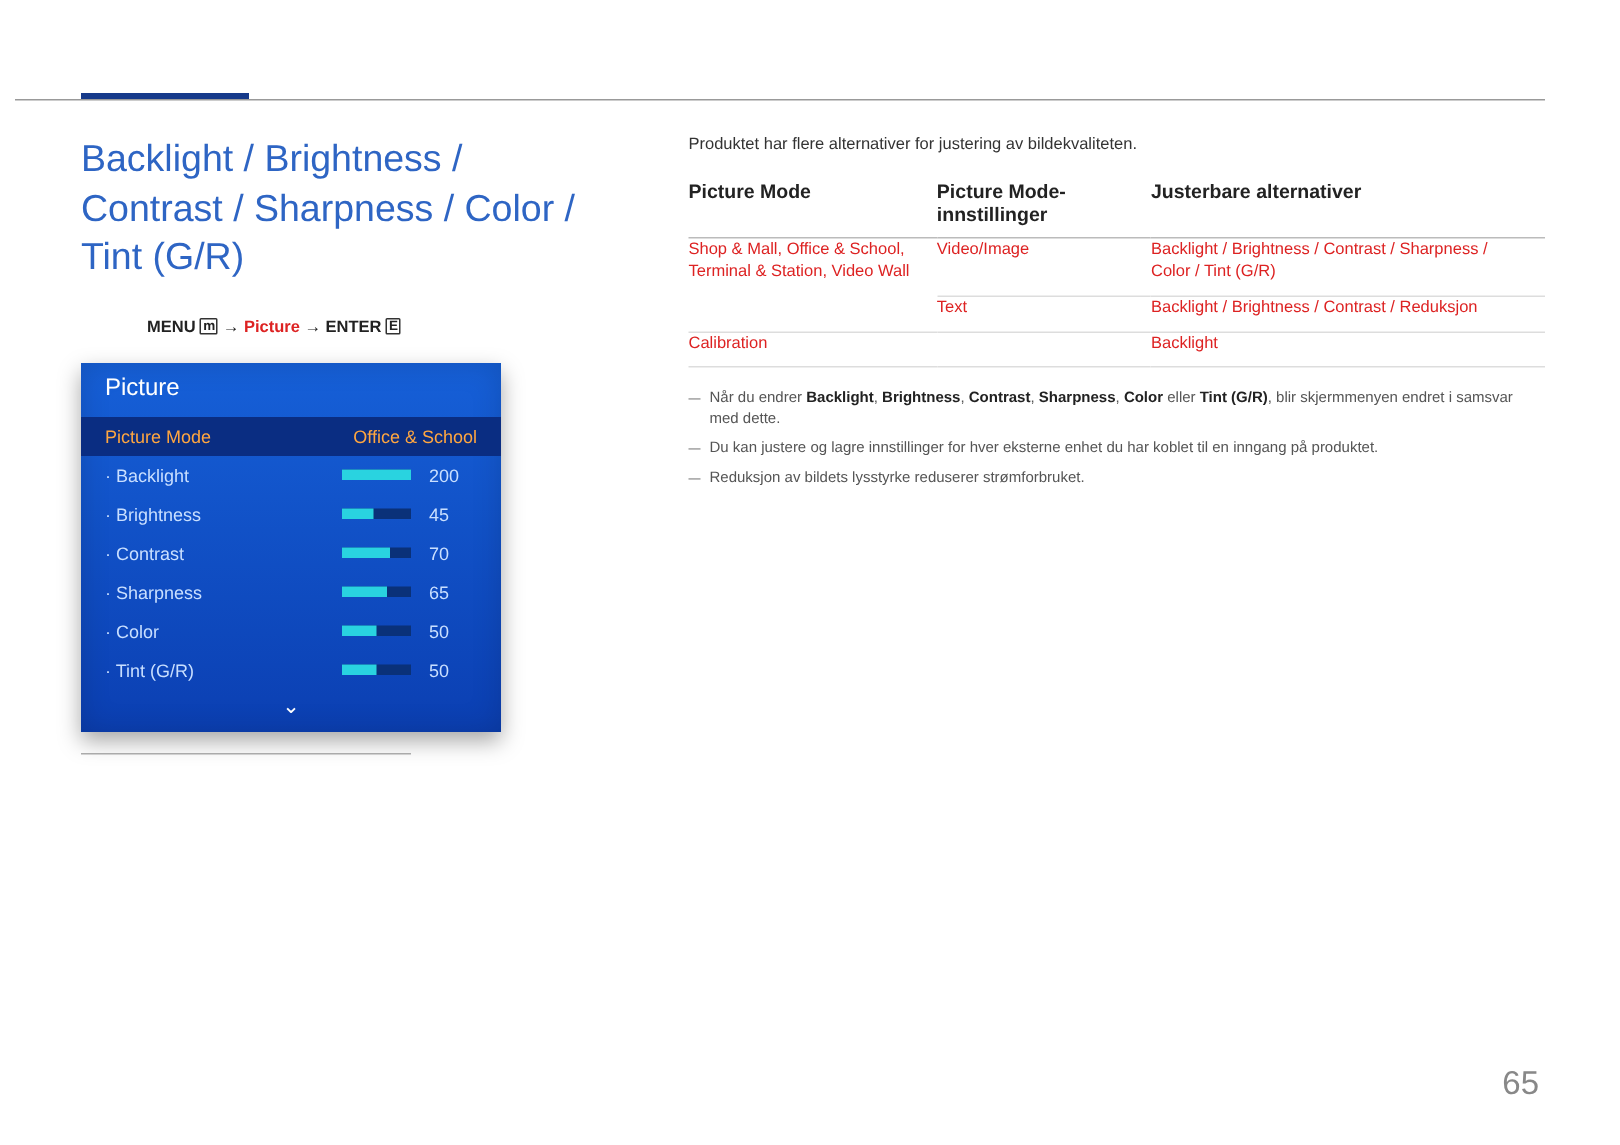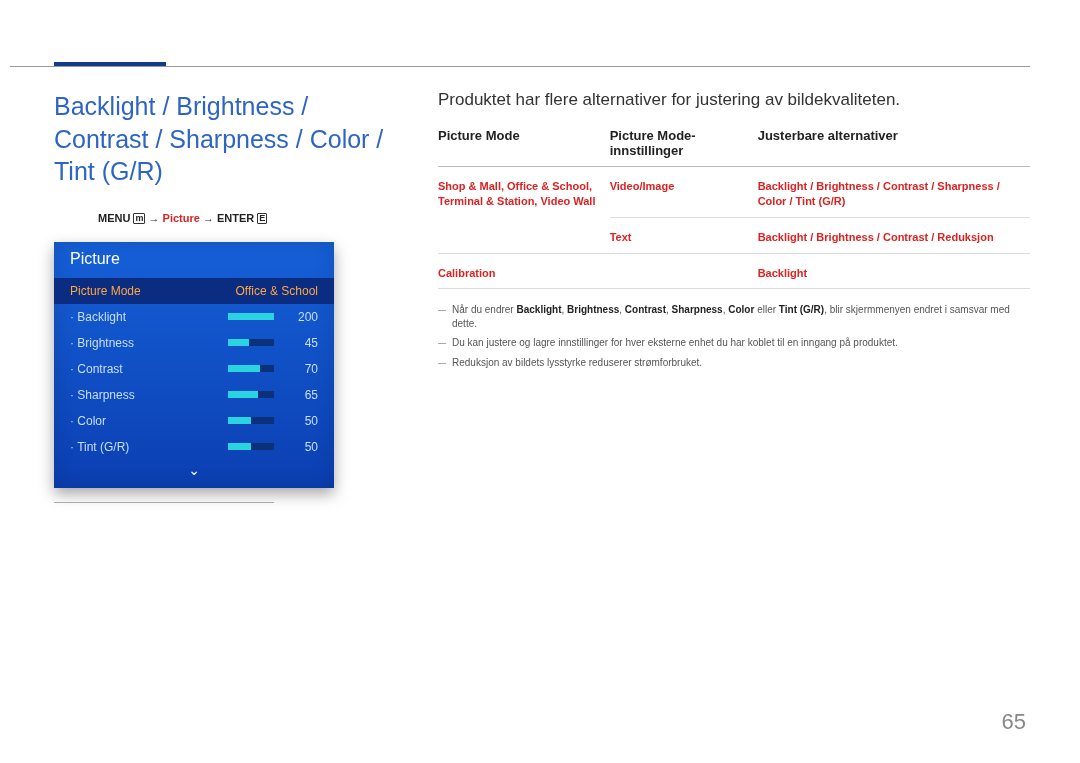--- a/index.html
+++ b/index.html
@@ -28,21 +28,21 @@
   .accentbar {
     position: absolute;
     top: 62px;
     left: 54px;
     width: 112px;
     height: 4px;
     background: #163a8a;
   }
   .cols {
     display: flex;
-    gap: 44px;
+    gap: 65px;
     margin-top: 30px;
   }
   .left {
     width: 340px;
     flex: 0 0 340px;
   }
   .right {
     flex: 1;
   }
   h1.section-title {
@@ -99,62 +99,62 @@
     width: 46px;
     height: 7px;
     background: #0a3179;
     margin-right: 12px;
     position: relative;
   }
   .bar > span {
     position: absolute; left:0; top:0; bottom:0;
     background: #29d3e0;
   }
-  .rvalue { width: 32px; text-align: right; color: #c9dfff; }
+  .rvalue { width: 32px; text-align: left; color: #c9dfff; }
   .chev {
     text-align: center;
     color: #fff;
     font-size: 14px;
     padding: 2px 0 2px 0;
   }
   .ftnote-rule {
     border: none;
     border-top: 1px solid #aaa;
     margin: 14px 0 6px 0;
     width: 220px;
   }
   .ftnote {
     font-size: 9px;
     color: #888;
   }
   .intro {
-    font-size: 17px;
+    font-size: 11px;
     color: #333;
     margin: 0 0 18px 0;
   }
   .table {
     width: 100%;
     font-size: 11px;
     border-collapse: collapse;
     table-layout: fixed;
   }
   .table th {
     text-align: left;
     font-size: 13px;
     font-weight: bold;
     color: #222;
     padding: 0 10px 8px 0;
     border-bottom: 1px solid #bbb;
     vertical-align: top;
   }
   .table td {
-    padding: 12px 10px 8px 0;
+    padding: 0 10px 8px 0;
     border-bottom: 1px solid #ddd;
     color: #d22;
-    font-weight: bold;
+    font-weight: normal;
     vertical-align: top;
     line-height: 1.35;
   }
   .notes {
     margin-top: 14px;
     font-size: 10px;
     color: #555;
   }
   .note-line { display: flex; gap: 6px; margin-bottom: 6px; line-height: 1.35; }
   .note-mark { flex: 0 0 auto; font-size: 8px; padding-top: 2px; }

